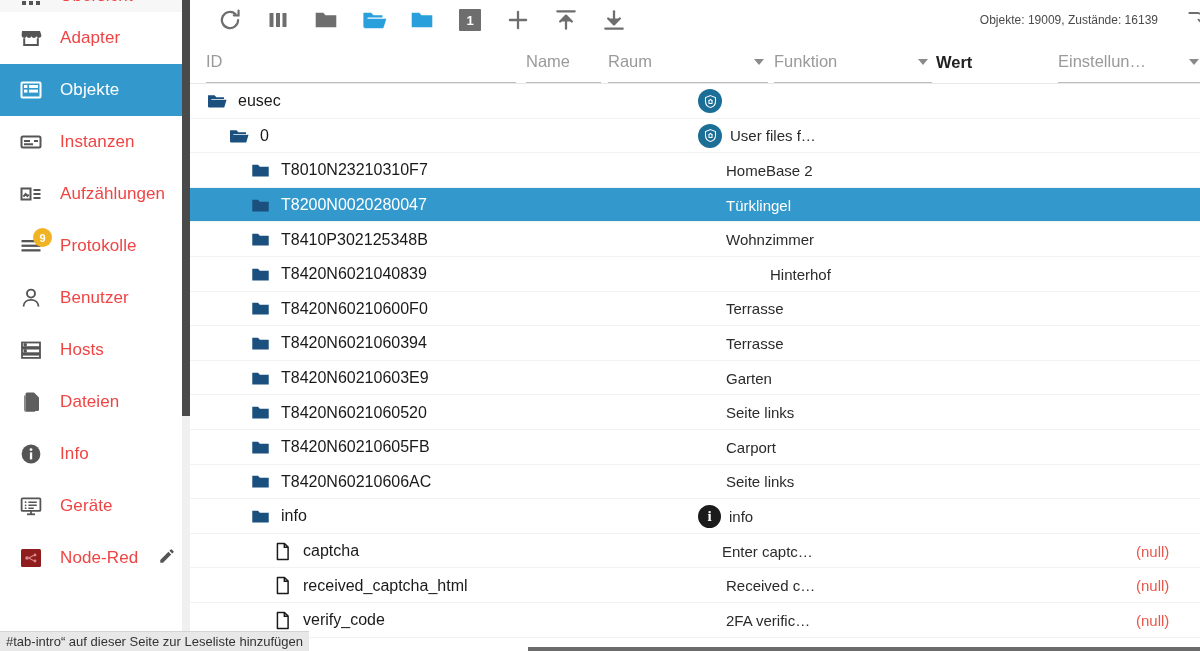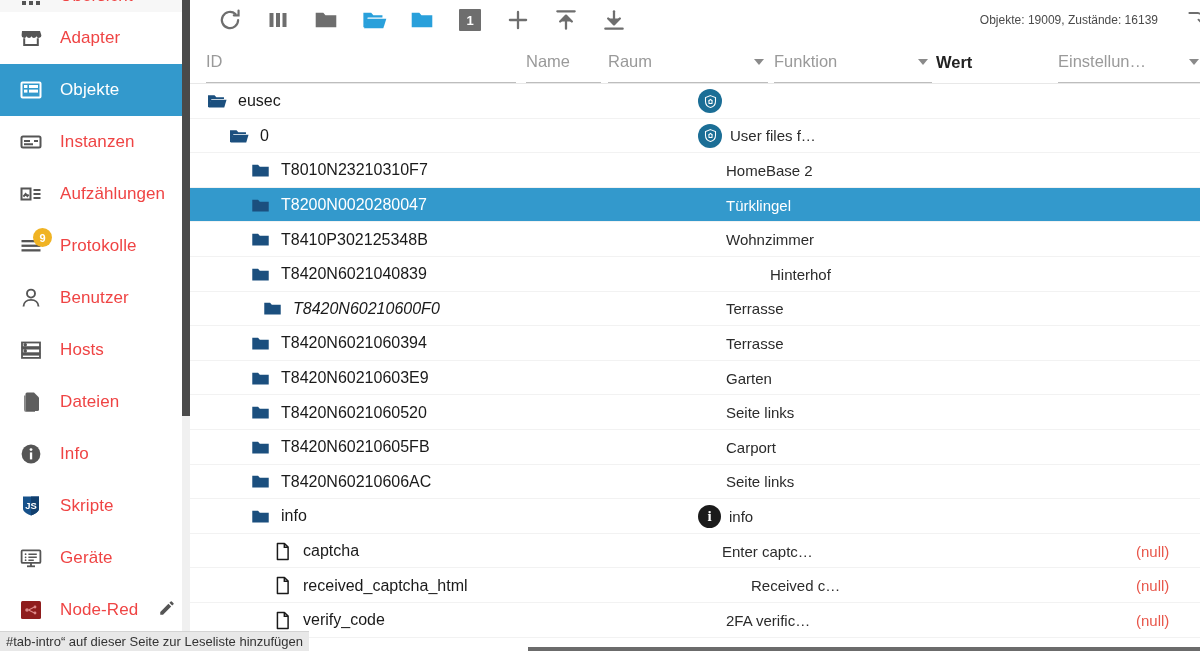--- a/index.html
+++ b/index.html
@@ -283,30 +283,20 @@
           <svg width="24" height="24" viewBox="0 0 24 24" fill="currentColor">
             <circle cx="12" cy="12" r="9.4"></circle>
             <rect x="10.9" y="10.4" width="2.3" height="7" fill="#fff"></rect>
             <circle cx="12" cy="7.6" r="1.4" fill="#fff"></circle>
           </svg>
         </span>
         <span class="side-label">Info</span>
       </div>
       <div class="side-item">
         <span class="side-icon">
-          <svg width="24" height="24" viewBox="0 0 24 24">
-            <path d="M4 2.5h16v12.2c0 3.1-5.1 5.7-8 6.8-2.9-1.1-8-3.7-8-6.8z" fill="#16518a"></path>
-            <path d="M4 2.5h16v12.2c0 3.1-5.1 5.7-8 6.8V2.5z" fill="#113f6e"></path>
-            <text x="12" y="15.4" font-size="9.4" font-weight="bold" fill="#fff" text-anchor="middle" font-family="Liberation Sans, sans-serif">JS</text>
-          </svg>
-        </span>
-        <span class="side-label">Skripte</span>
-      </div>
-      <div class="side-item">
-        <span class="side-icon">
           <svg width="24" height="24" viewBox="0 0 24 24" fill="none" stroke="currentColor" stroke-width="1.8">
             <rect x="2.6" y="4.4" width="18.8" height="12.5" rx="1"></rect>
             <path d="M8 20.3h8"></path>
             <path d="M12 17v3.3"></path>
             <circle cx="6.6" cy="8.2" r=".9" fill="currentColor" stroke="none"></circle>
             <circle cx="6.6" cy="11.3" r=".9" fill="currentColor" stroke="none"></circle>
             <circle cx="6.6" cy="14.2" r=".9" fill="currentColor" stroke="none"></circle>
             <path d="M9.4 8.2h8.4M9.4 11.3h8.4M9.4 14.2h5.4" stroke-width="1.5"></path>
           </svg>
         </span>
@@ -509,21 +499,21 @@
                 <path d="M2.6 5.4h6.6l2 2.2h10.2v11.2H2.6z"></path>
               </svg>
             </span>
             <span class="c-id">T8420N6021040839</span>
           </div>
           <div class="cell" style="left: 556px; margin-left: 24px;">
             <span class="c-name">Hinterhof</span>
           </div>
         </div>
         <div class="row">
-          <div class="cell" style="left: 72px; font-style: italic;">
+          <div class="cell" style="left: 60px;">
             <span class="folder-closed" style="display: flex; align-items: center; margin-right: 10px;">
               <svg width="21" height="21" viewBox="0 0 24 24" fill="currentColor">
                 <path d="M2.6 5.4h6.6l2 2.2h10.2v11.2H2.6z"></path>
               </svg>
             </span>
             <span class="c-id">T8420N60210600F0</span>
           </div>
           <div class="cell" style="left: 536px;">
             <span class="c-name">Terrasse</span>
           </div>
@@ -625,21 +615,21 @@
         <div class="row">
           <div class="cell" style="left: 82px;">
             <span class="doc" style="display: flex; align-items: center; margin-right: 10px;">
               <svg width="21" height="21" viewBox="0 0 24 24" fill="none" stroke="currentColor" stroke-width="1.7">
                 <path d="M6.2 2.8h8l4.2 4.2v14.2H6.2z" stroke-linejoin="round"></path>
                 <path d="M14.1 2.9v4.2h4.2"></path>
               </svg>
             </span>
             <span class="c-id">received_captcha_html</span>
           </div>
-          <div class="cell" style="left: 536px; margin-left: 25px;">
+          <div class="cell" style="left: 536px;">
             <span class="c-name">Received c…</span>
           </div>
           <div class="cell c-val" style="left: 946px;">(null)</div>
         </div>
         <div class="row">
           <div class="cell" style="left: 82px;">
             <span class="doc" style="display: flex; align-items: center; margin-right: 10px;">
               <svg width="21" height="21" viewBox="0 0 24 24" fill="none" stroke="currentColor" stroke-width="1.7">
                 <path d="M6.2 2.8h8l4.2 4.2v14.2H6.2z" stroke-linejoin="round"></path>
                 <path d="M14.1 2.9v4.2h4.2"></path>

